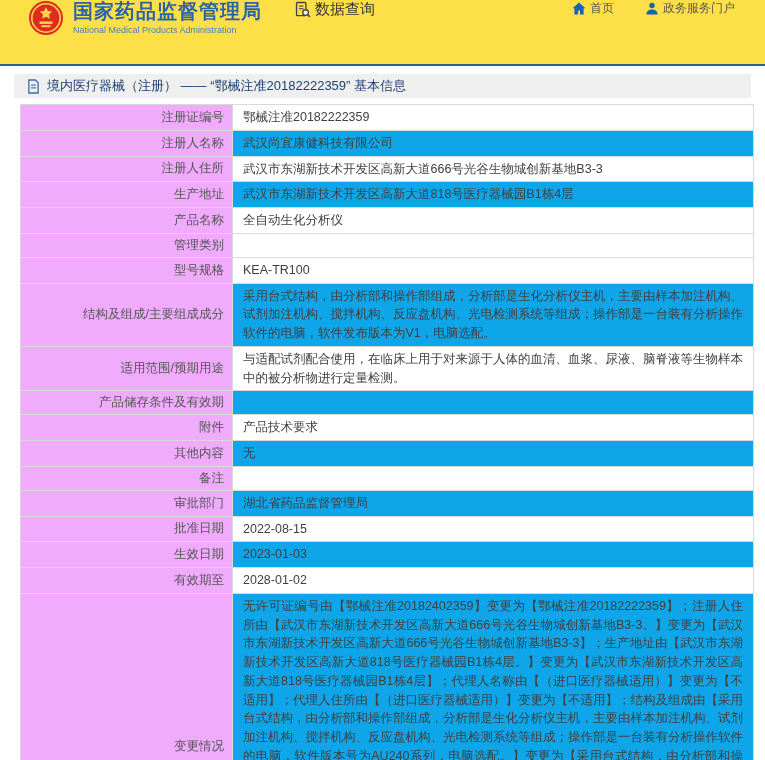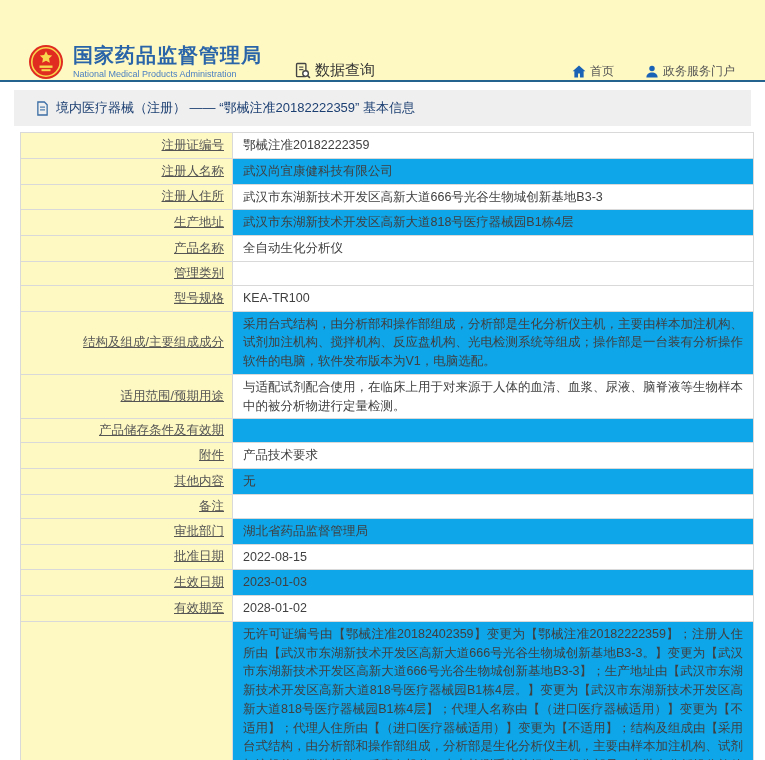--- a/index.html
+++ b/index.html
@@ -7,25 +7,25 @@
   body {
     font-family: "Liberation Sans", "DejaVu Sans", sans-serif;
     background: #ffffff;
     color: #444;
     width: 765px;
     height: 760px;
     overflow: hidden;
   }
   
   .site-header {
-    height: 80px;
-    display: flex;
-    align-items: flex-end;
+    height: 64px;
+    display: flex;
+    align-items: flex-start;
     padding: 0 18px 0 28px;
-    background: #fef9c3;
+    background: #fde047;
   }
   .logo-block { display: flex; align-items: center; cursor: pointer; }
   .emblem { width: 36px; height: 36px; flex: 0 0 auto; }
   .org-names { margin-left: 9px; line-height: 1.1; }
   .org-cn { font-size: 20px; font-weight: bold; color: #2a64a8; letter-spacing: 1px; }
   .org-en { font-size: 9px; color: #4a7fc1; margin-top: 4px; }
   .data-query {
     margin-left: 32px;
     display: flex;
     align-items: center;
@@ -38,50 +38,49 @@
   .quick-item {
     display: flex; flex-direction: row; align-items: center;
     gap: 3px; font-size: 12px; color: #555; cursor: pointer;
   }
   
   .top-line { height: 2px; background: #25638f; }
   
   .content { padding: 8px 14px 0 14px; }
   .breadcrumb {
     background: #efefef;
-    height: 36px;
+    height: 24px;
     display: flex;
     align-items: center;
     gap: 7px;
-    padding: 0 22px;
+    padding: 0 13px;
     font-size: 13px;
     color: #1c3f72;
   }
   
   .info-table {
     margin: 6px 0 12px 6px;
     width: 734px;
     border: 1px solid #d9d9d9;
     border-bottom: none;
   }
   .row { display: flex; border-bottom: 1px solid #d9d9d9; min-height: 22px; }
   .cell.label {
     width: 212px;
     flex: 0 0 212px;
-    background: #fef9c3;
+    background: #f0abfc;
     border-right: 1px solid #d9d9d9;
     display: flex;
     justify-content: flex-end;
     align-items: center;
     gap: 4px;
     text-align: right;
     padding: 3px 8px;
     font-size: 12.5px;
     color: #555;
-    text-decoration: underline;
   }
   .cell.value {
     flex: 1;
     padding: 3px 10px;
     display: flex;
     align-items: center;
     font-size: 12.5px;
     color: #404040;
     line-height: 1.5;
     background: #fff;

